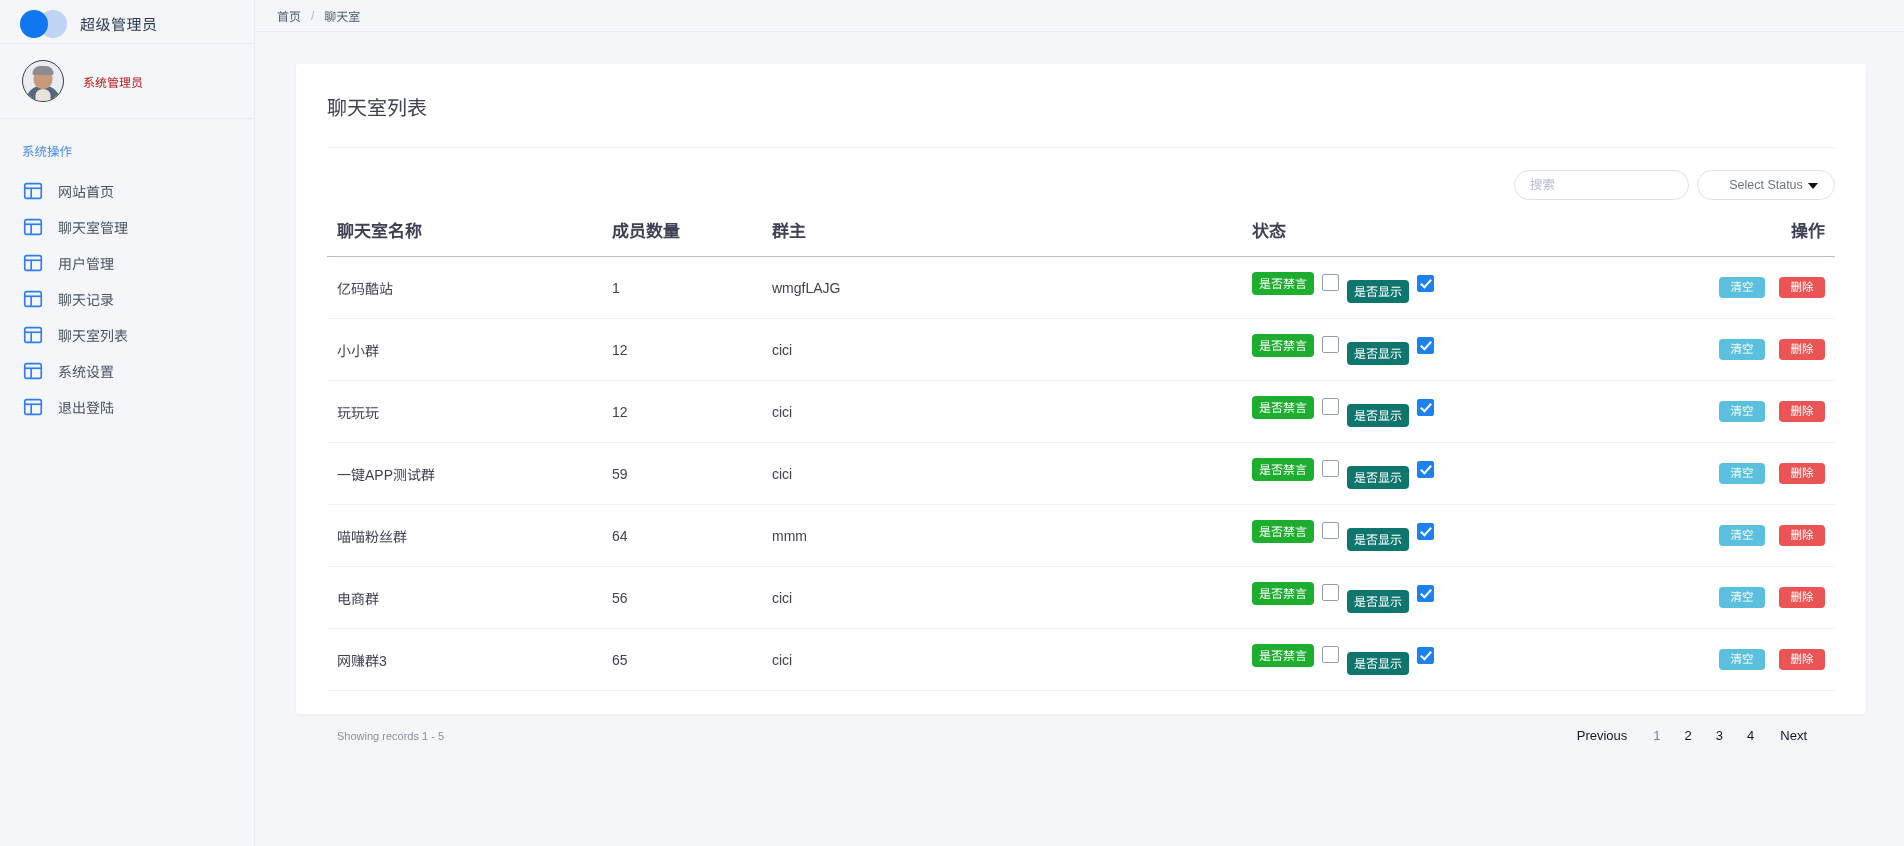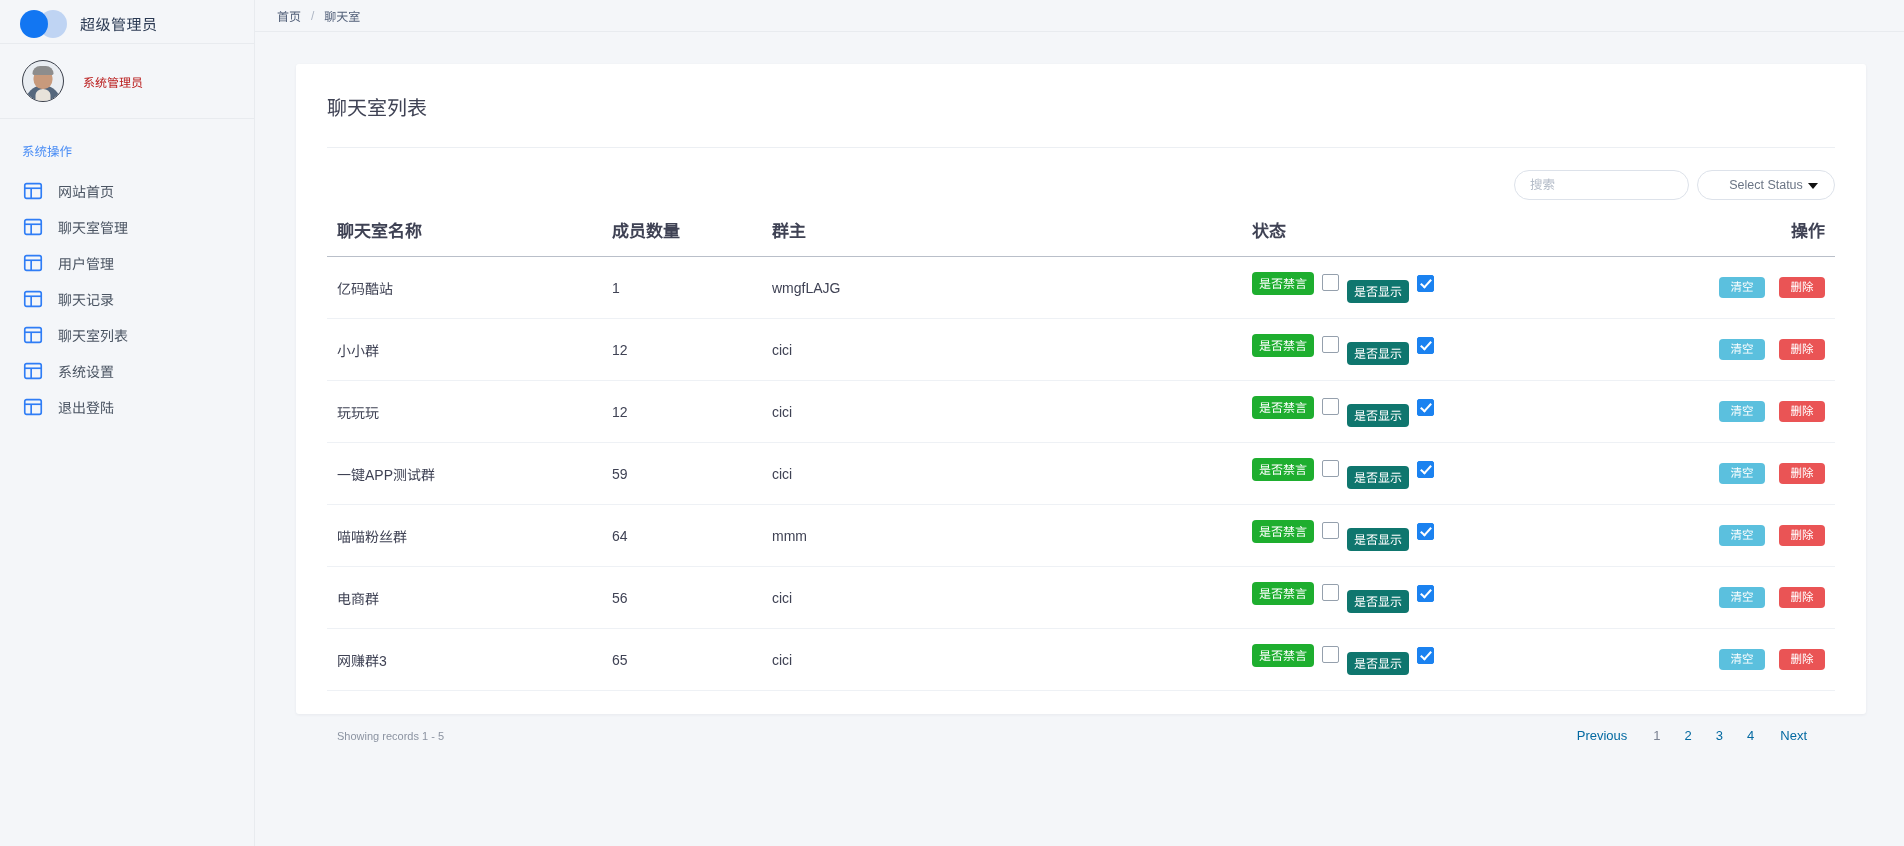--- a/index.html
+++ b/index.html
@@ -202,21 +202,21 @@
     background: #ea5455; width: 46px; height: 21px; font-size: 11.5px;
   }
 
   .footer {
     display: flex; align-items: center; justify-content: space-between;
     padding: 14px 45px 0 41px;
   }
   .rec-info { font-size: 11px; color: #8b93a1; }
   .pager { display: flex; align-items: center; gap: 0; }
   .pg {
-    font-size: 13px; color: #0369a1; cursor: pointer;
+    font-size: 13px; color: #0f172a; cursor: pointer;
     padding: 0 14px;
   }
   .pg.num { padding: 0 12px; }
   .pg.active { color: #7a8292; cursor: default; }
 </style>
 </head>
 <body>
 
 <div class="app">
 

